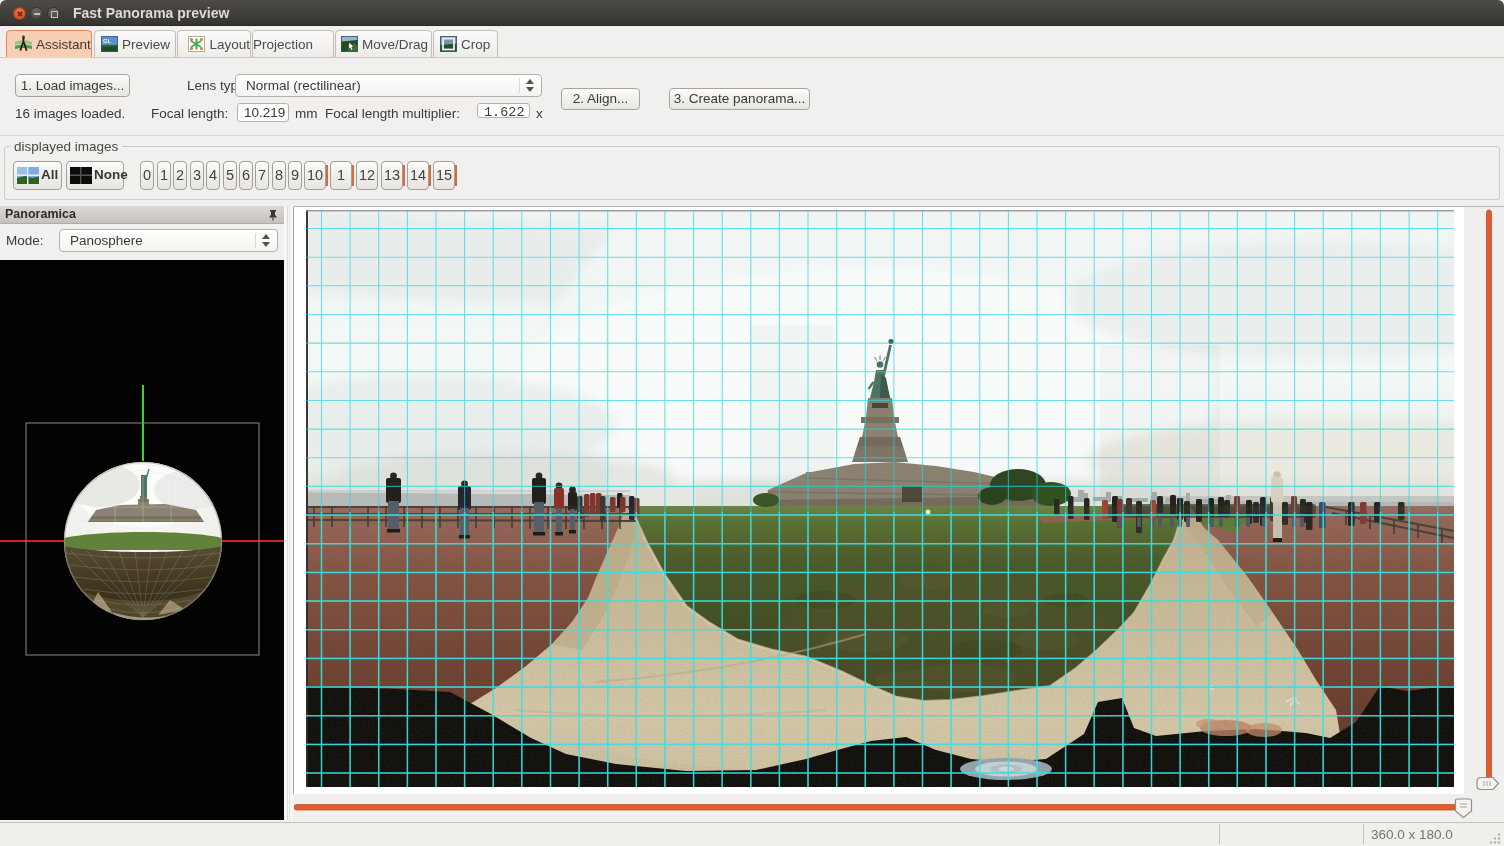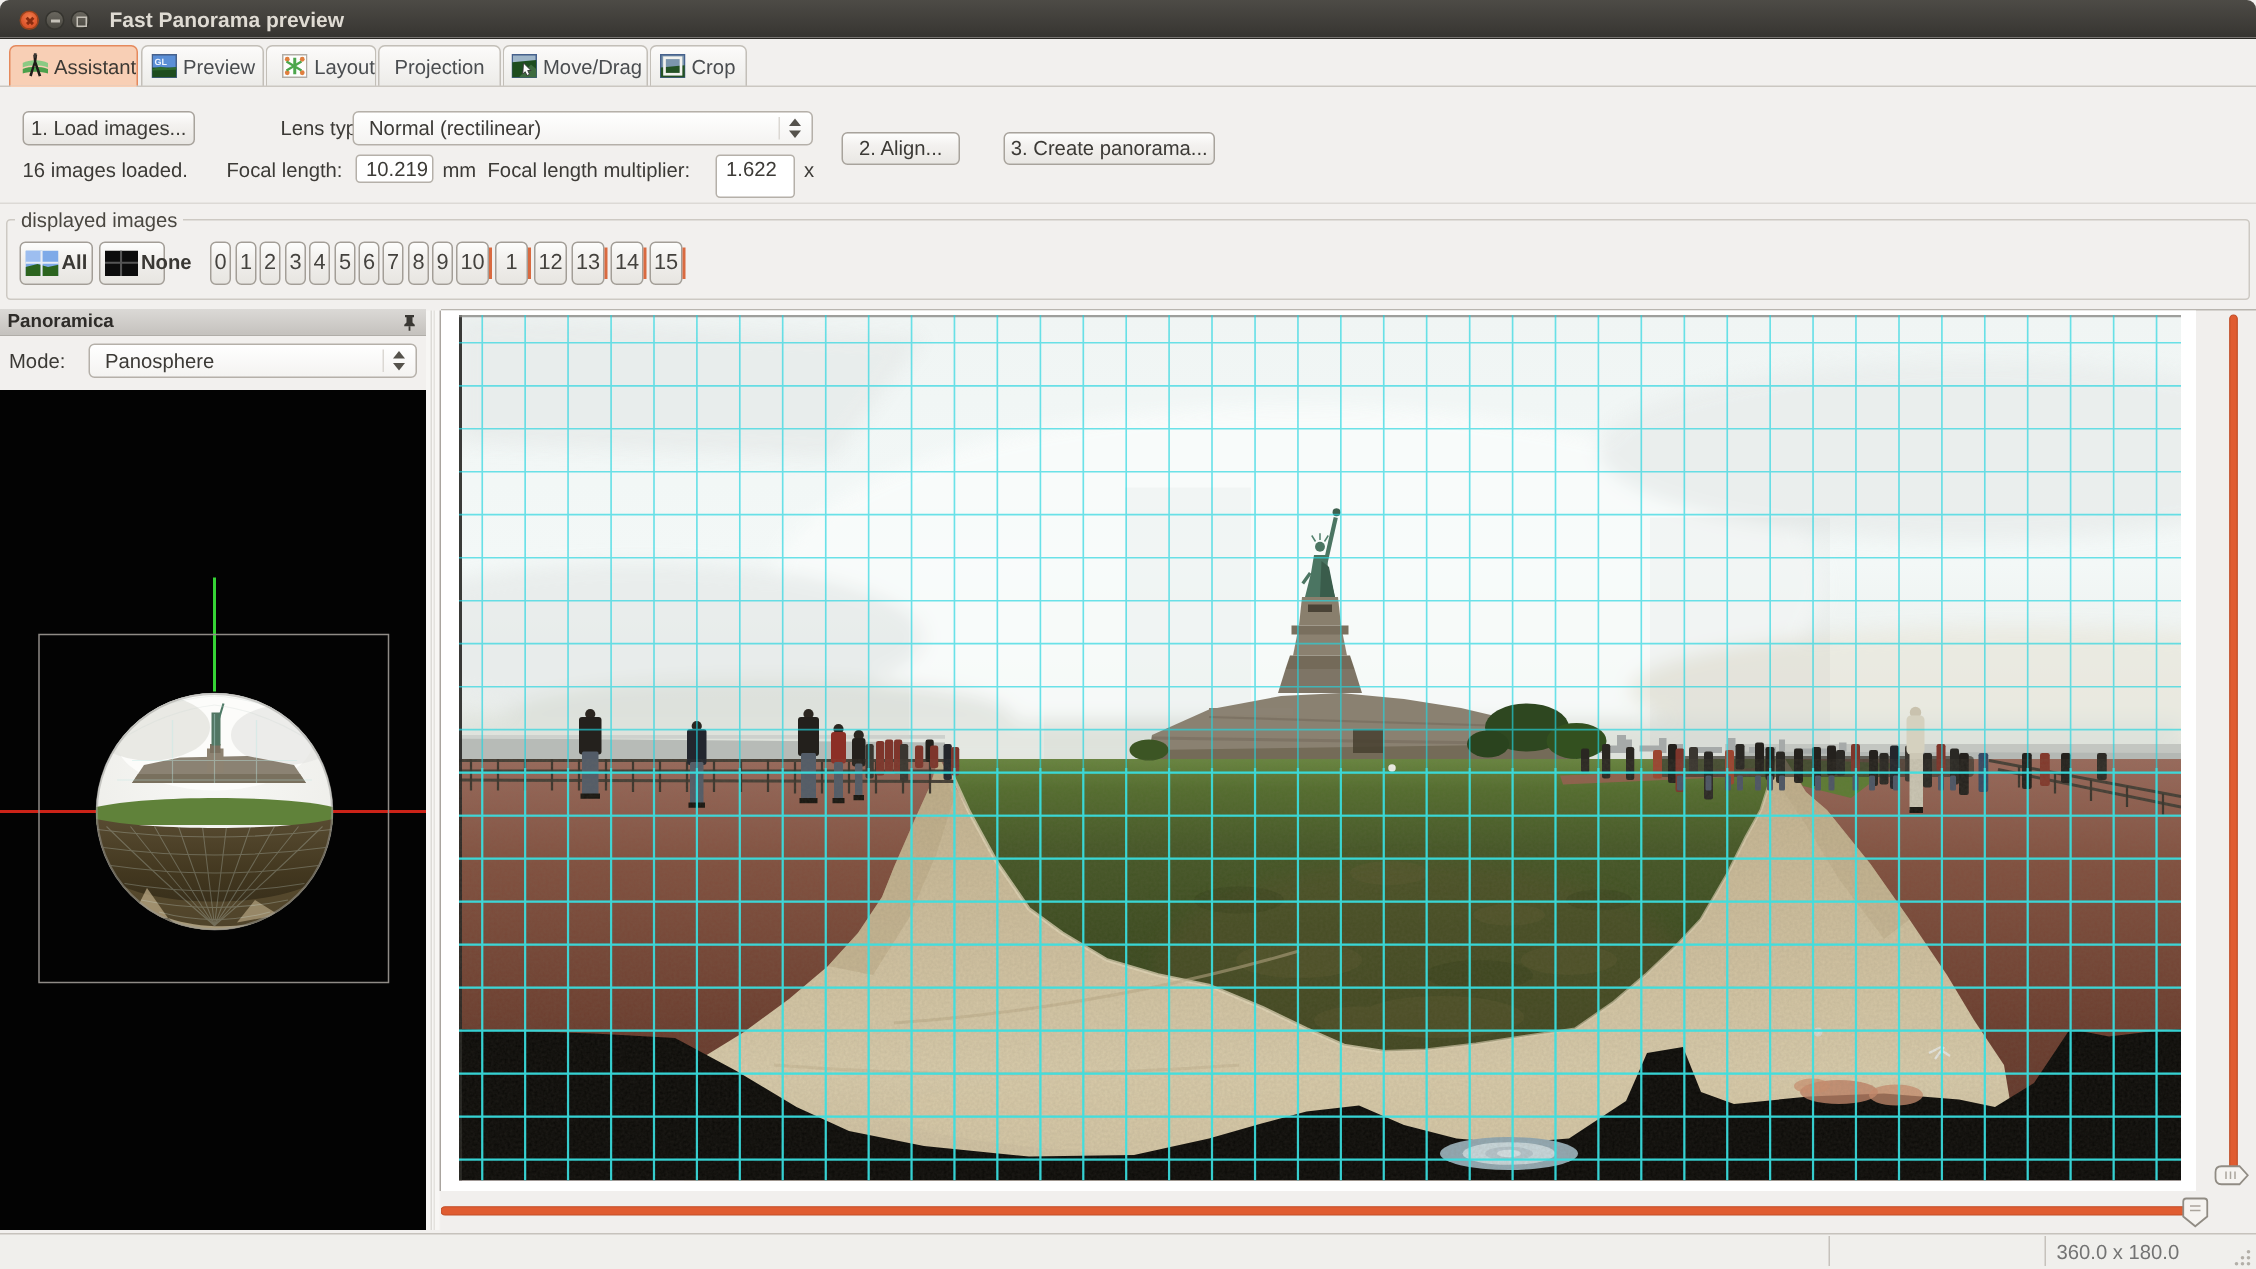--- a/index.html
+++ b/index.html
@@ -75,21 +75,21 @@
       </svg>Preview</div>
   <div class="tab" style="left:177px; width:74px; padding-left:6px;text-align:right;"><svg width="17" height="16" viewBox="0 0 17 16">
         <rect x="0.5" y="0.5" width="16" height="15" fill="#fdfdfc" stroke="#b1ada6"></rect>
         <circle cx="3.5" cy="3.5" r="1.6" fill="#e07f3e"></circle>
         <circle cx="13.5" cy="3.5" r="1.6" fill="#e07f3e"></circle>
         <circle cx="3.5" cy="12.5" r="1.6" fill="#e07f3e"></circle>
         <circle cx="13.5" cy="12.5" r="1.6" fill="#e07f3e"></circle>
         <rect x="7.5" y="2.5" width="2" height="11" fill="#4ca64c"></rect>
         <path d="M3 5 L13 11 M13 5 L3 11" stroke="#4ca64c" stroke-width="1.6"></path>
       </svg>Layout</div>
-  <div class="tab" style="left:252px; width:82px; text-align:center;">Projection</div>
+  <div class="tab" style="left:252px; width:82px; text-align:left;">Projection</div>
   <div class="tab" style="left:335px; width:97px; padding-left:5px;"><svg width="17" height="16" viewBox="0 0 17 16">
         <rect x="0.5" y="0.5" width="16" height="15" fill="#9fb6c9" stroke="#46618c"></rect>
         <path d="M0.5 5.5 L16.5 4 L16.5 15.5 L0.5 15.5 Z" fill="#1e4d1e"></path>
         <path d="M5 15.5 L13 7 L16.5 10 L16.5 15.5 Z" fill="#3e6b3e"></path>
         <path d="M8 6 l5 5 l-2.2 0 l1.2 2.5 l-1.6 0.9 l-1.3-2.6 l-1.6 1.6 Z" fill="#fdfdfc" stroke="#333" stroke-width="0.6"></path>
       </svg>Move/Drag</div>
   <div class="tab" style="left:433px; width:65px; padding-left:6px;"><svg width="17" height="16" viewBox="0 0 17 16">
         <rect x="0.5" y="0.5" width="16" height="15" fill="#7c96ad" stroke="#46618c"></rect>
         <path d="M0.5 9 L16.5 7.5 L16.5 15.5 L0.5 15.5 Z" fill="#245224"></path>
         <rect x="3" y="2.5" width="11" height="11" fill="none" stroke="#f2f2ee" stroke-width="1.8"></rect>
@@ -102,37 +102,37 @@
 <div class="combo" style="left:235px; top:74px; width:307px; height:23px;">
   <div class="ctext">Normal (rectilinear)</div>
     <div class="sep"></div>
     <div class="spin"></div>
 </div>
 <div class="lbl" style="left:15px; top:106px;">16 images loaded.</div>
 <div class="lbl" style="left:151px; top:106px;">Focal length:</div>
 <div class="input" style="left:237px; top:103px; width:52px; height:19px; line-height:17px;">10.219</div>
 <div class="lbl" style="left:295px; top:106px;">mm</div>
 <div class="lbl" style="left:325px; top:106px;">Focal length multiplier:</div>
-<div class="input" style="left:477px; top:103px; width:53px; height:29px; line-height:17px;">1.622</div>
+<div class="input" style="left:477px; top:103px; width:53px; height:15px; line-height:17px;font-family:Liberation Mono, monospace;">1.622</div>
 <div class="lbl" style="left:536px; top:106px;">x</div>
 <div class="btn" style="left:561px; top:88px; width:79px; height:22px; line-height:20px;">2. Align...</div>
 <div class="btn" style="left:669px; top:88px; width:141px; height:22px; line-height:20px;">3. Create panorama...</div>
 <div class="abs" style="left:0; top:135px; width:1504px; height:1px; background:#dcd9d5;"></div>
 <div id="fs"></div>
 <div id="fs-legend">displayed images</div>
 <div class="tgl" style="left:13px; width:49px;">
   <svg style="position:absolute;left:3px;top:5px;" width="22" height="17" viewBox="0 0 22 17">
       <rect width="22" height="17" fill="#7eaaE8"></rect>
       <rect x="0" y="0" width="11" height="8" fill="#9dbef0"></rect>
       <path d="M0 11 L8 9 L15 11 L22 9.5 L22 17 L0 17 Z" fill="#2c641f"></path>
       <path d="M0 8.2 L22 8.2 M10.7 0 L10.7 17" stroke="#e8edf5" stroke-width="1.4"></path>
     </svg>
   <span style="position:absolute;left:27px;top:5px;">All</span>
   </div>
-<div class="tgl" style="left:66px; width:44px;">
+<div class="tgl" style="left:66px; width:58px;">
   <svg style="position:absolute;left:3px;top:5px;" width="22" height="17" viewBox="0 0 22 17">
       <rect width="22" height="17" fill="#0c0c0c"></rect>
       <path d="M0 8.2 L22 8.2 M10.7 0 L10.7 17" stroke="#555" stroke-width="1.4"></path>
     </svg>
   <span style="position:absolute;left:27px;top:5px;">None</span>
   </div>
 <div class="tgl num" style="left:140px; width:14px;">0</div>
 <div class="tgl num" style="left:157px; width:14px;">1</div>
 <div class="tgl num" style="left:173px; width:14px;">2</div>
 <div class="tgl num" style="left:190px; width:14px;">3</div>

